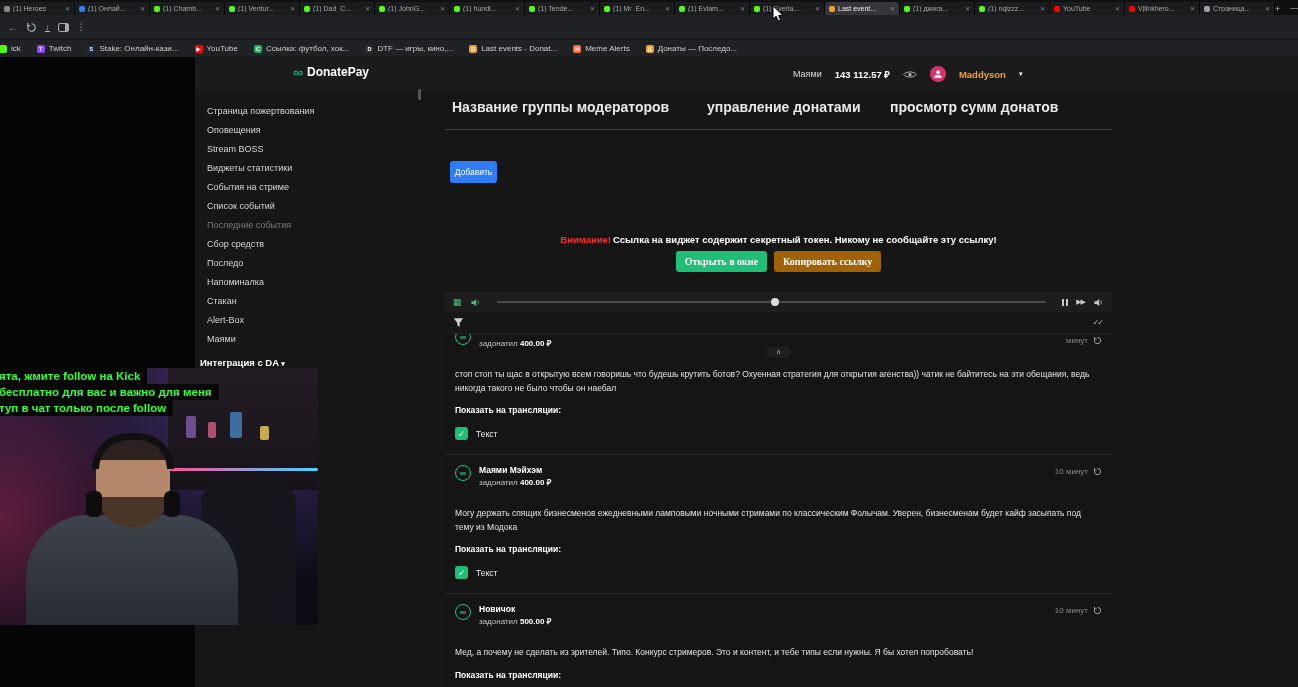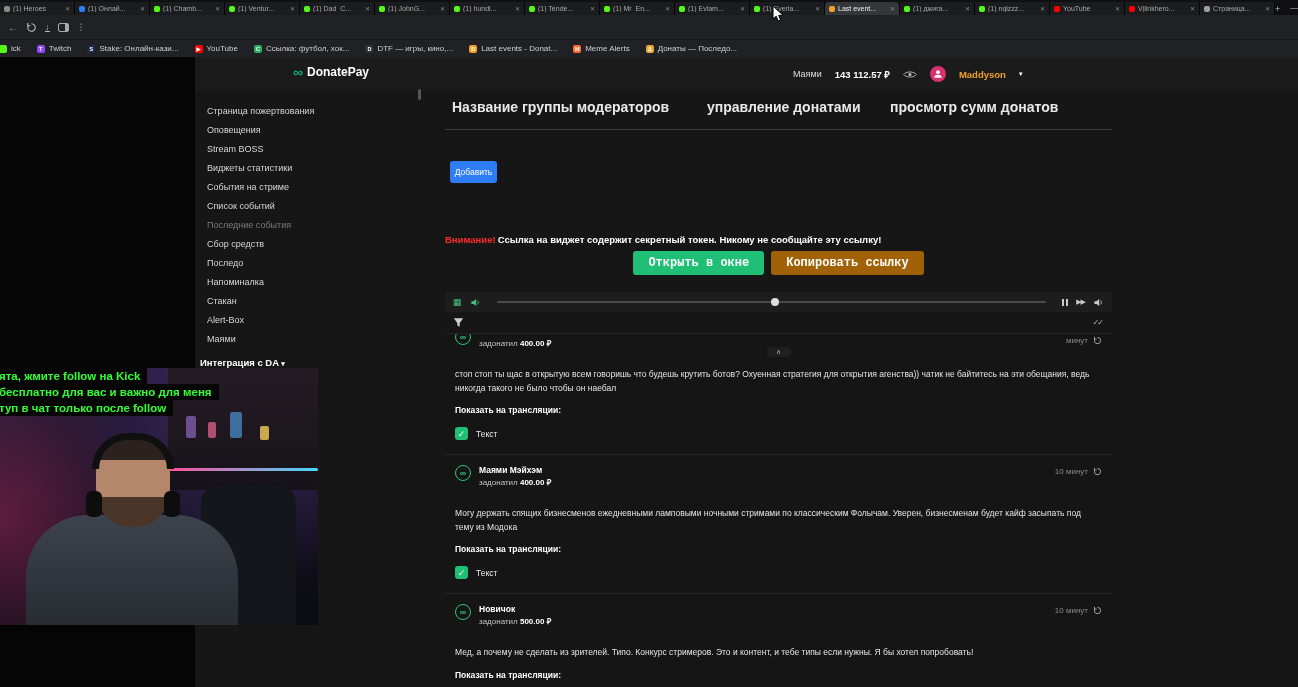--- a/index.html
+++ b/index.html
@@ -50,24 +50,24 @@
   .side-item{padding:4.5px 12px;font-size:9px;color:#d6d6d6;cursor:pointer;white-space:nowrap}
   .side-item.muted{color:#7a7a7a}
   .side-integration{margin-top:9px;padding-left:5px;font-weight:bold;font-size:9.5px;color:#fff;cursor:pointer}
   .side-integration .hdr-caret{font-size:7px}
 
   .content{position:absolute;left:250px;top:34px;width:667px;height:596px}
   .th{position:absolute;font-size:14px;font-weight:bold;color:#e8e8e8;top:8px;white-space:nowrap}
   .th1{left:7px}.th2{left:262px}.th3{left:445px}
   .tbl-line{position:absolute;top:38px;left:0;width:667px;border-top:1px solid #3c3c3c}
   .btn-add{position:absolute;left:5px;top:70px;width:47px;height:22px;border:none;border-radius:3px;color:#fff;font-size:8.5px;font-family:"Liberation Sans",sans-serif;cursor:pointer}
-  .warning{position:absolute;top:143px;width:100%;text-align:left;font-size:9.5px;font-weight:bold;color:#fff;white-space:nowrap}
+  .warning{position:absolute;top:143px;width:100%;text-align:center;font-size:9.5px;font-weight:bold;color:#fff;white-space:nowrap}
   .warn-red{margin-right:2px}
   .wbtns{position:absolute;top:160px;width:100%;display:flex;justify-content:center;gap:7px}
-  .btn-green{border:none;border-radius:3px;color:#fff;font-size:12px;font-weight:600;padding:5px 15px;font-family:Liberation Mono, monospace;cursor:pointer}
+  .btn-green{border:none;border-radius:3px;color:#fff;font-size:10px;font-weight:600;padding:5px 9px;font-family:Liberation Serif, serif;cursor:pointer}
 
   
   .panel{position:absolute;left:0;top:201px;width:667px;height:395px;background:#121212;display:flex;flex-direction:column;overflow:hidden}
   .wcontrols{height:20px;background:#1d1d1d;display:flex;align-items:center;gap:8px;padding:0 8px;flex:0 0 auto}
   .grid-ico{color:#45c07a;font-size:9px}
   .slider{flex:1;height:2px;background:#4a4a4a;border-radius:1px;position:relative;margin:0 8px;cursor:pointer}
   .slider-thumb{position:absolute;left:50%;top:-3px;width:8px;height:8px;border-radius:50%;background:#ddd}
   .pause{display:flex;gap:2px;cursor:pointer}
   .pause i{width:2px;height:7px;background:#c9c9c9}
   .ff{color:#c9c9c9;font-size:7px;letter-spacing:-1px;cursor:pointer}

